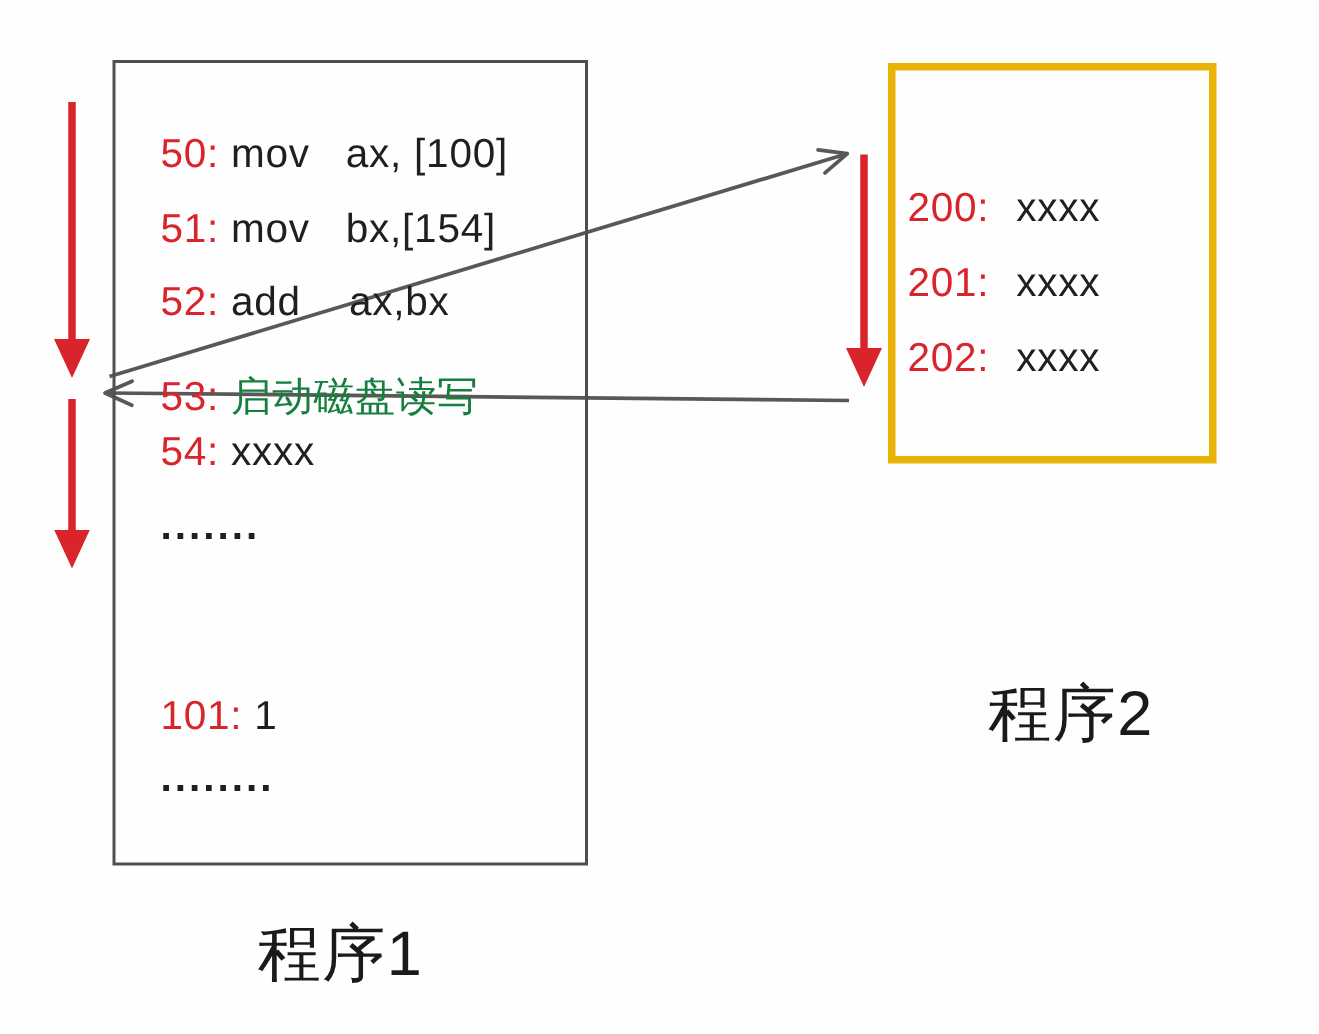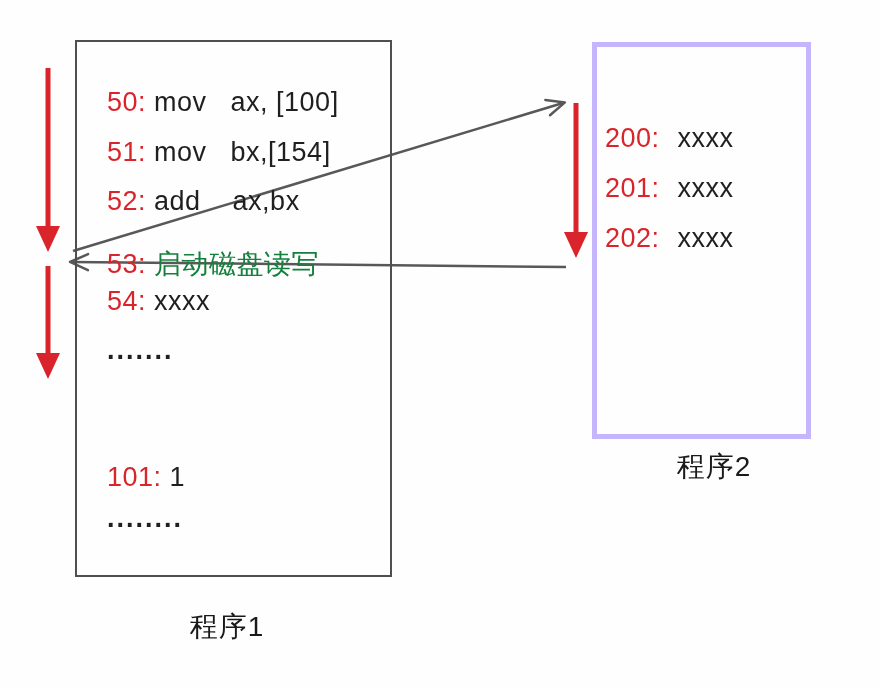--- a/index.html
+++ b/index.html
@@ -32,22 +32,22 @@
     left: 75px;
     top: 40px;
     width: 317px;
     height: 537px;
     border: 2px solid #4f4f4f;
   }
   .box-program2 {
     left: 592px;
     top: 42px;
     width: 219px;
-    height: 397px;
-    border: 5px solid #c4b5fd;
+    height: 267px;
+    border: 5px solid #eab308;
   }
   .code-row {
     position: absolute;
     height: 36px;
     display: flex;
     align-items: center;
     font-size: 27px;
     letter-spacing: 0.5px;
     white-space: pre;
     color: #1f1f1f;
@@ -66,21 +66,21 @@
   .code-row .txt.orange {
     color: #15803d;
   }
   .code-row.dots-row {
     color: #1f1f1f;
     font-weight: bold;
     letter-spacing: 2px;
   }
   .program-label {
     position: absolute;
-    font-size: 28px;
+    font-size: 42px;
     color: #1a1a1a;
     letter-spacing: 1px;
     text-align: center;
     width: 220px;
   }
   .label-program1 {
     left: 117px;
     top: 608px;
   }
   .label-program2 {

